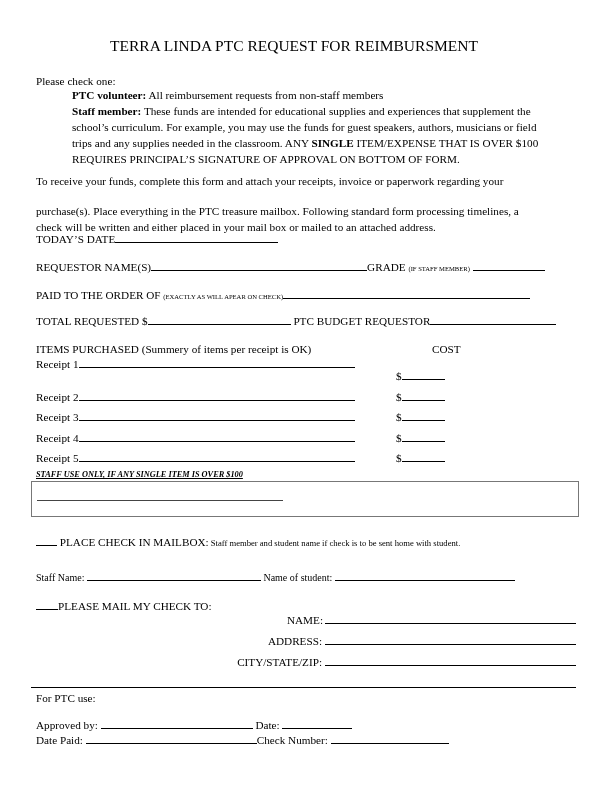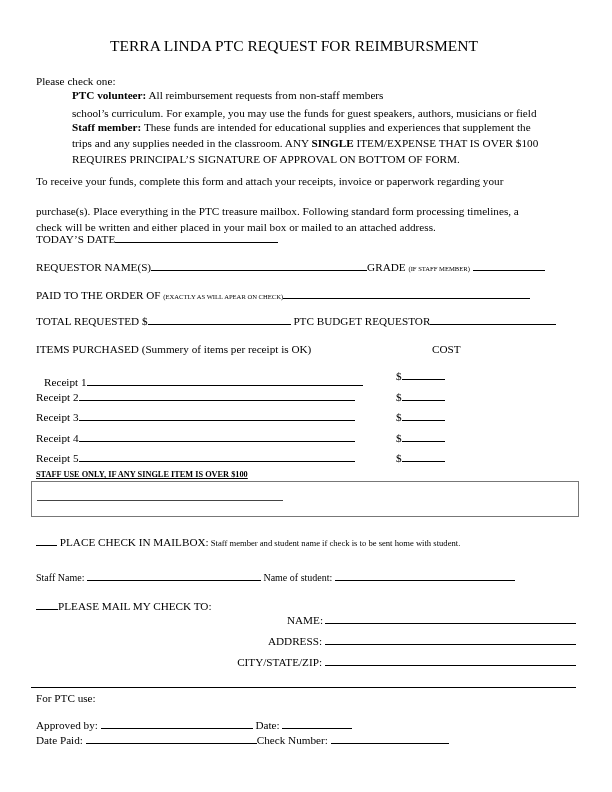--- a/index.html
+++ b/index.html
@@ -13,37 +13,37 @@
     .title { left: 0; width: 588px; top: 37px; text-align: center; font-size: 15.5px; }
     .txt { font-size: 11.2px; line-height: 14px; }
     .small { font-size: 6.6px; }
     .b { font-weight: bold; }
     .line { display: inline-block; border-bottom: 0.9px solid #000; height: 11px; vertical-align: baseline; }
     .box {
       position: absolute; left: 31px; top: 481px; width: 548px; height: 36px;
       border: 1.2px solid #777; box-sizing: border-box;
     }
     .rule { position: absolute; left: 31px; top: 687px; width: 545px; height: 0; border-top: 1.8px solid #000; }
-    .u { text-decoration: underline; }
+    .u { text-decoration: underline; font-style: italic; }
     .big { font-size: 10px; }
   </style>
 </head>
 <body>
 
 <div class="abs title">TERRA LINDA PTC REQUEST FOR REIMBURSMENT</div>
 
 <div class="abs txt" style="left:36px; top:74px;">Please check one:</div>
 
 <div class="abs txt" style="left:72px; top:88px;">
   <span class="b">PTC volunteer:</span><span> All reimbursement requests from non-staff members</span>
 </div>
 
 <div class="abs txt" style="left:72px; top:104px;">
+  <div><span class="b">Staff member:</span><span> These funds are intended for educational supplies and experiences that supplement the</span></div>
   <div style="margin-top:2px;">school’s curriculum. For example, you may use the funds for guest speakers, authors, musicians or field</div>
-  <div><span class="b">Staff member:</span><span> These funds are intended for educational supplies and experiences that supplement the</span></div>
   <div style="margin-top:2px;"><span>trips and any supplies needed in the classroom. ANY </span><span class="b">SINGLE</span><span> ITEM/EXPENSE THAT IS OVER $100</span></div>
   <div style="margin-top:2px;">REQUIRES PRINCIPAL’S SIGNATURE OF APPROVAL ON BOTTOM OF FORM.</div>
 </div>
 
 <div class="abs txt" style="left:36px; top:174px;">
   <div>To receive your funds, complete this form and attach your receipts, invoice or paperwork regarding your</div>
   <div style="margin-top:16px;">purchase(s). Place everything in the PTC treasure mailbox. Following standard form processing timelines, a</div>
   <div style="margin-top:2px;">check will be written and either placed in your mail box or mailed to an attached address.</div>
 </div>
 
@@ -64,21 +64,21 @@
 
 <div class="abs txt" style="left:36px; top:313px;">
   <span>TOTAL REQUESTED $</span><span class="line" style="width:143px;"></span>
   <span>PTC BUDGET REQUESTOR</span><span class="line" style="width:126px;"></span>
 </div>
 
 <div class="abs txt" style="left:36px; top:342px;">ITEMS PURCHASED (Summery of items per receipt is OK)</div>
 <div class="abs txt" style="left:432px; top:342px;">COST</div>
 
 <div id="receipts">
-  <div class="abs txt" style="left:36px; top:374px;margin-left:8px;">
+  <div class="abs txt" style="left:36px; top:356px;">
     <span>Receipt 1</span><span class="line" style="width:276px;"></span>
   </div>
   <div class="abs txt" style="left:396px; top:368px;">
     <span>$</span><span class="line" style="width:43px;"></span>
   </div>
 
   <div class="abs txt" style="left:36px; top:389px;">
     <span>Receipt 2</span><span class="line" style="width:276px;"></span>
   </div>
   <div class="abs txt" style="left:396px; top:389px;">

